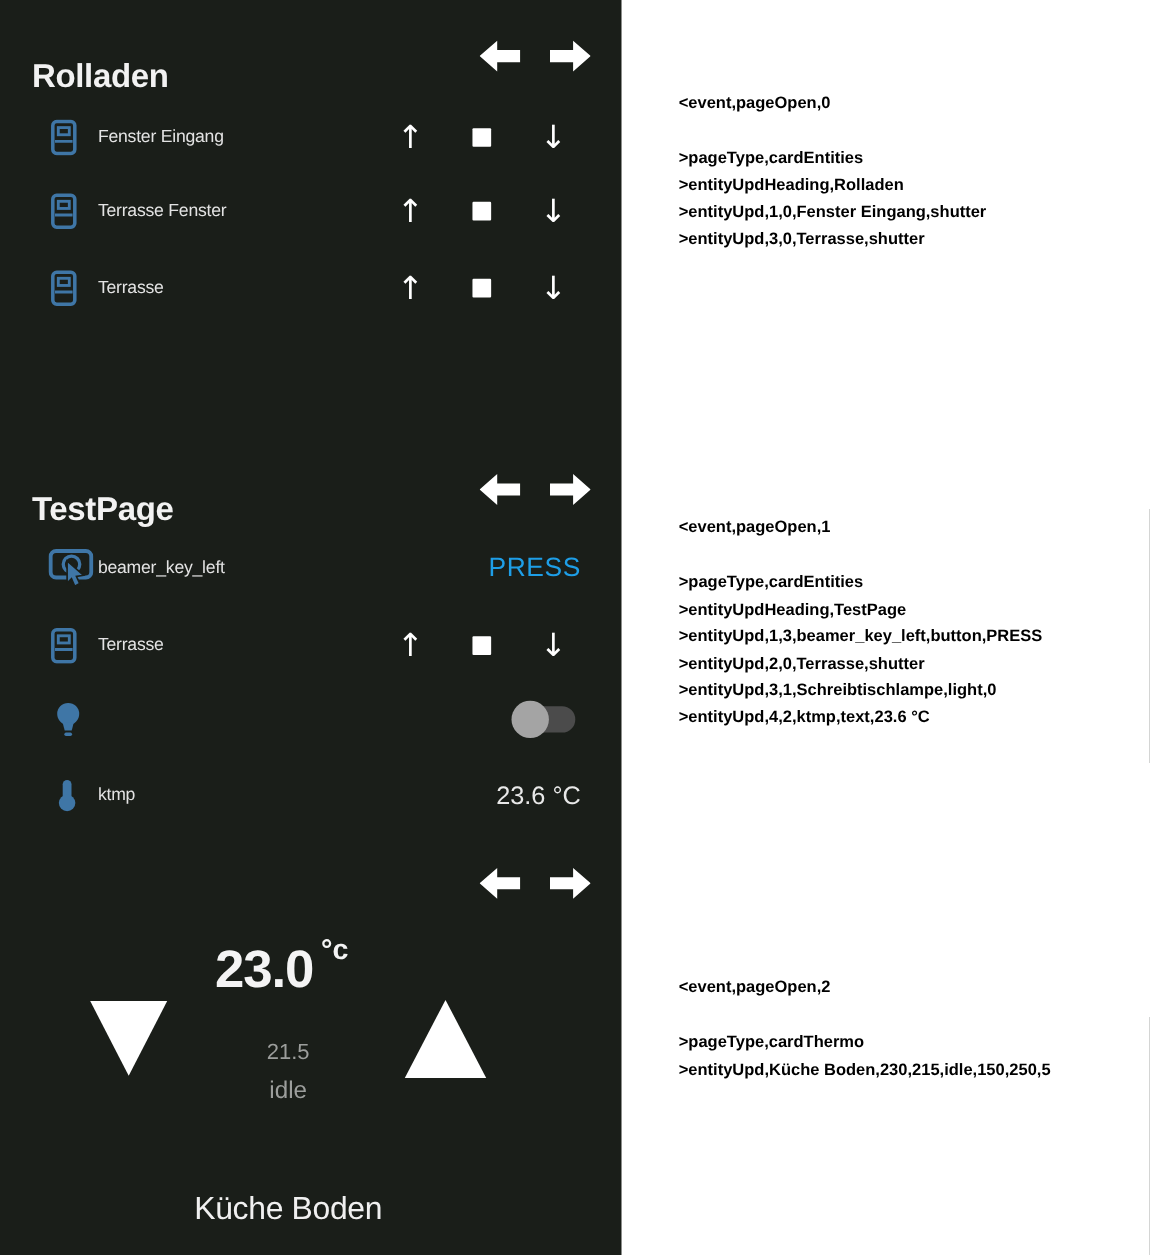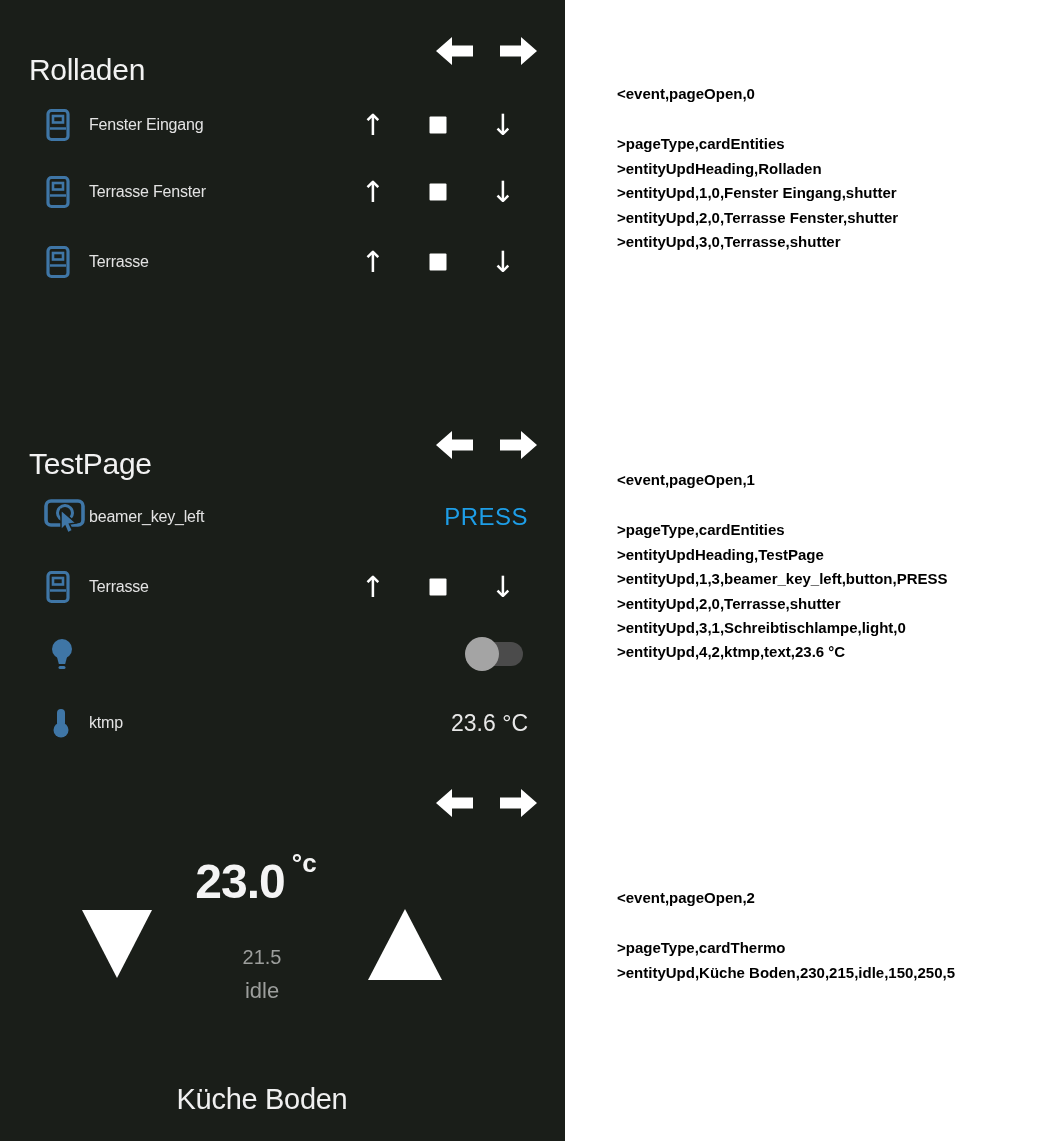--- a/index.html
+++ b/index.html
@@ -1,21 +1,21 @@
 <!DOCTYPE html>
 <html><head>
 <meta charset="utf-8">
 <style>
   html,body{margin:0;padding:0;background:#ffffff;}
   .stage{position:relative;width:1045px;height:1141px;background:#ffffff;overflow:hidden;
          font-family:"Liberation Sans",sans-serif;}
   .device-panel{position:absolute;left:0;top:0;width:565px;height:1141px;background:#1a1e19;}
   .layer{position:absolute;inset:0;}
   .page-title{position:absolute;left:29px;font-size:30px;line-height:34px;color:#f2f2f2;
-              letter-spacing:-0.3px;font-weight:400;}
+              letter-spacing:-0.3px;font-weight:700;}
   .nav{position:absolute;right:28px;display:flex;gap:27px;}
   .nav svg{display:block;}
   .row{position:absolute;left:0;width:565px;height:44px;}
   .row-icon{position:absolute;left:46px;top:50%;transform:translateY(-50%);}
   .row-icon svg{display:block;}
   .row-label{position:absolute;left:89px;top:50%;transform:translateY(-50%);
              font-size:16px;color:#e3e3e3;letter-spacing:-0.2px;white-space:nowrap;}
   .ctl{position:absolute;top:50%;transform:translate(-50%,-50%);color:#ffffff;
        font-family:"DejaVu Sans",sans-serif;font-size:29px;line-height:29px;cursor:pointer;}
   .ctl-up{left:373px;}
@@ -199,21 +199,20 @@
       <div class="thermo-name">Küche Boden</div>
     </section>
   </div>
 
   <div class="log-block" style="top:82px">
     <div class="log-line">&lt;event,pageOpen,0</div>
     <div class="log-gap"></div>
     <div class="log-line">&gt;pageType,cardEntities</div>
     <div class="log-line">&gt;entityUpdHeading,Rolladen</div>
     <div class="log-line">&gt;entityUpd,1,0,Fenster Eingang,shutter</div>
-    <div class="log-line">&gt;entityUpd,2,0,Terrasse Fenster,shutter</div>
     <div class="log-line">&gt;entityUpd,3,0,Terrasse,shutter</div>
   </div>
 
   <div class="log-block" style="top:468px">
     <div class="log-line">&lt;event,pageOpen,1</div>
     <div class="log-gap"></div>
     <div class="log-line">&gt;pageType,cardEntities</div>
     <div class="log-line">&gt;entityUpdHeading,TestPage</div>
     <div class="log-line">&gt;entityUpd,1,3,beamer_key_left,button,PRESS</div>
     <div class="log-line">&gt;entityUpd,2,0,Terrasse,shutter</div>

